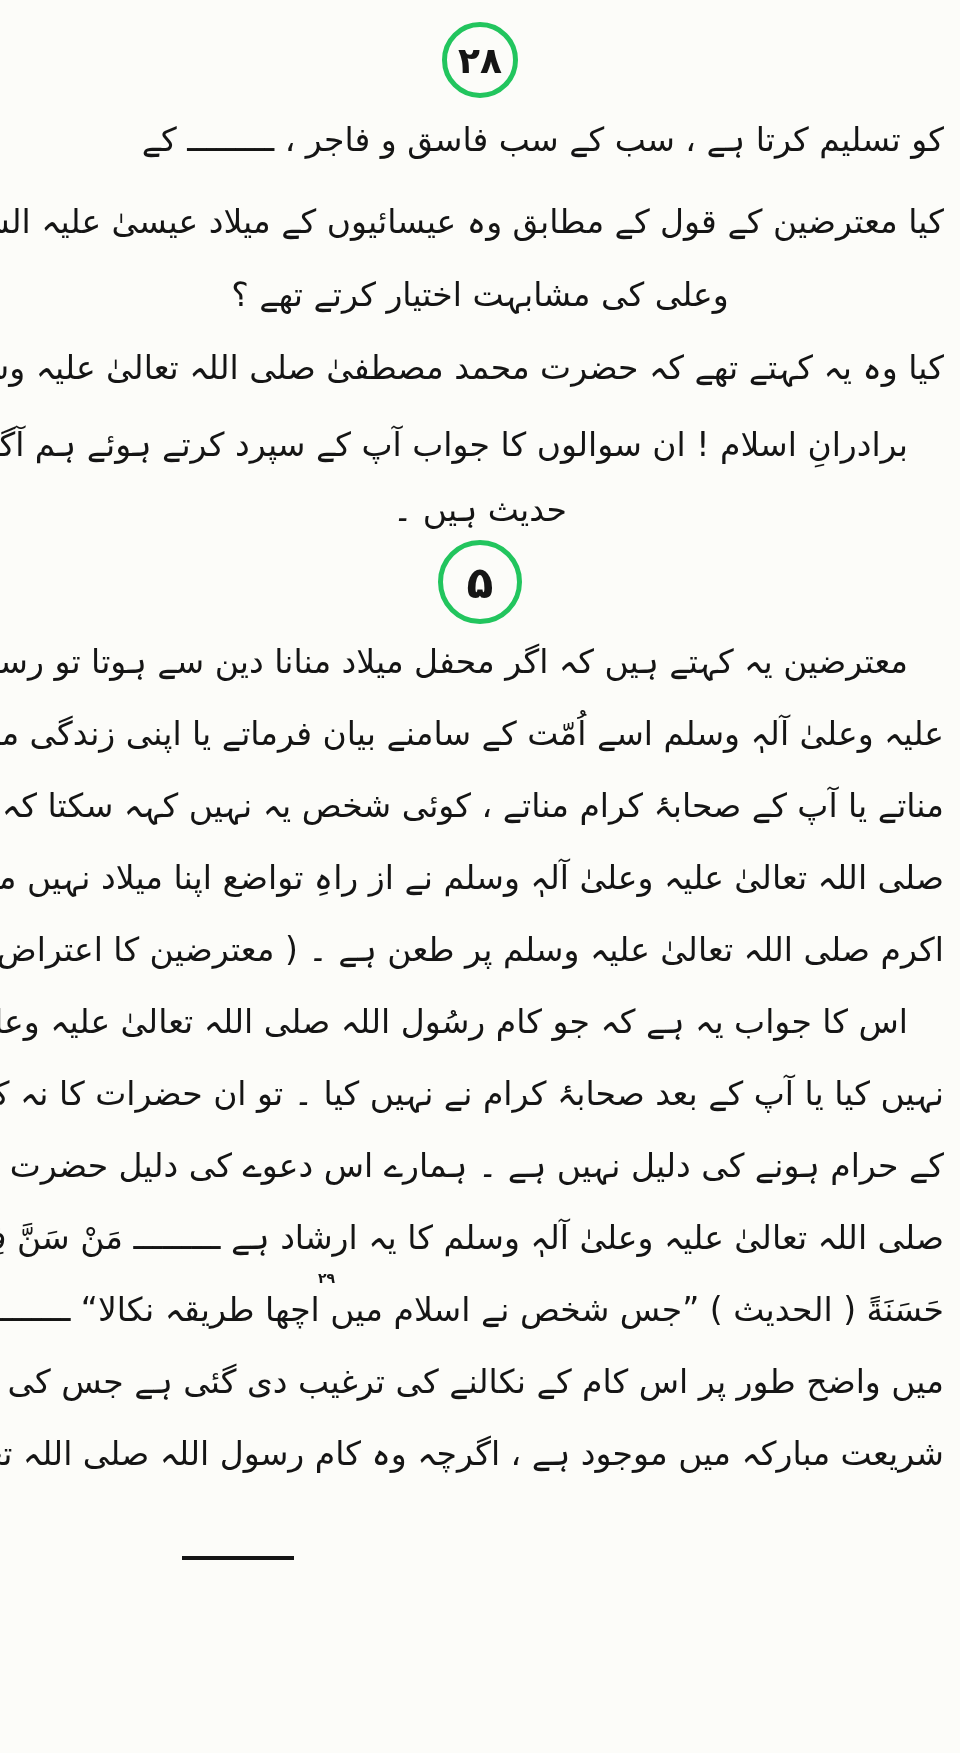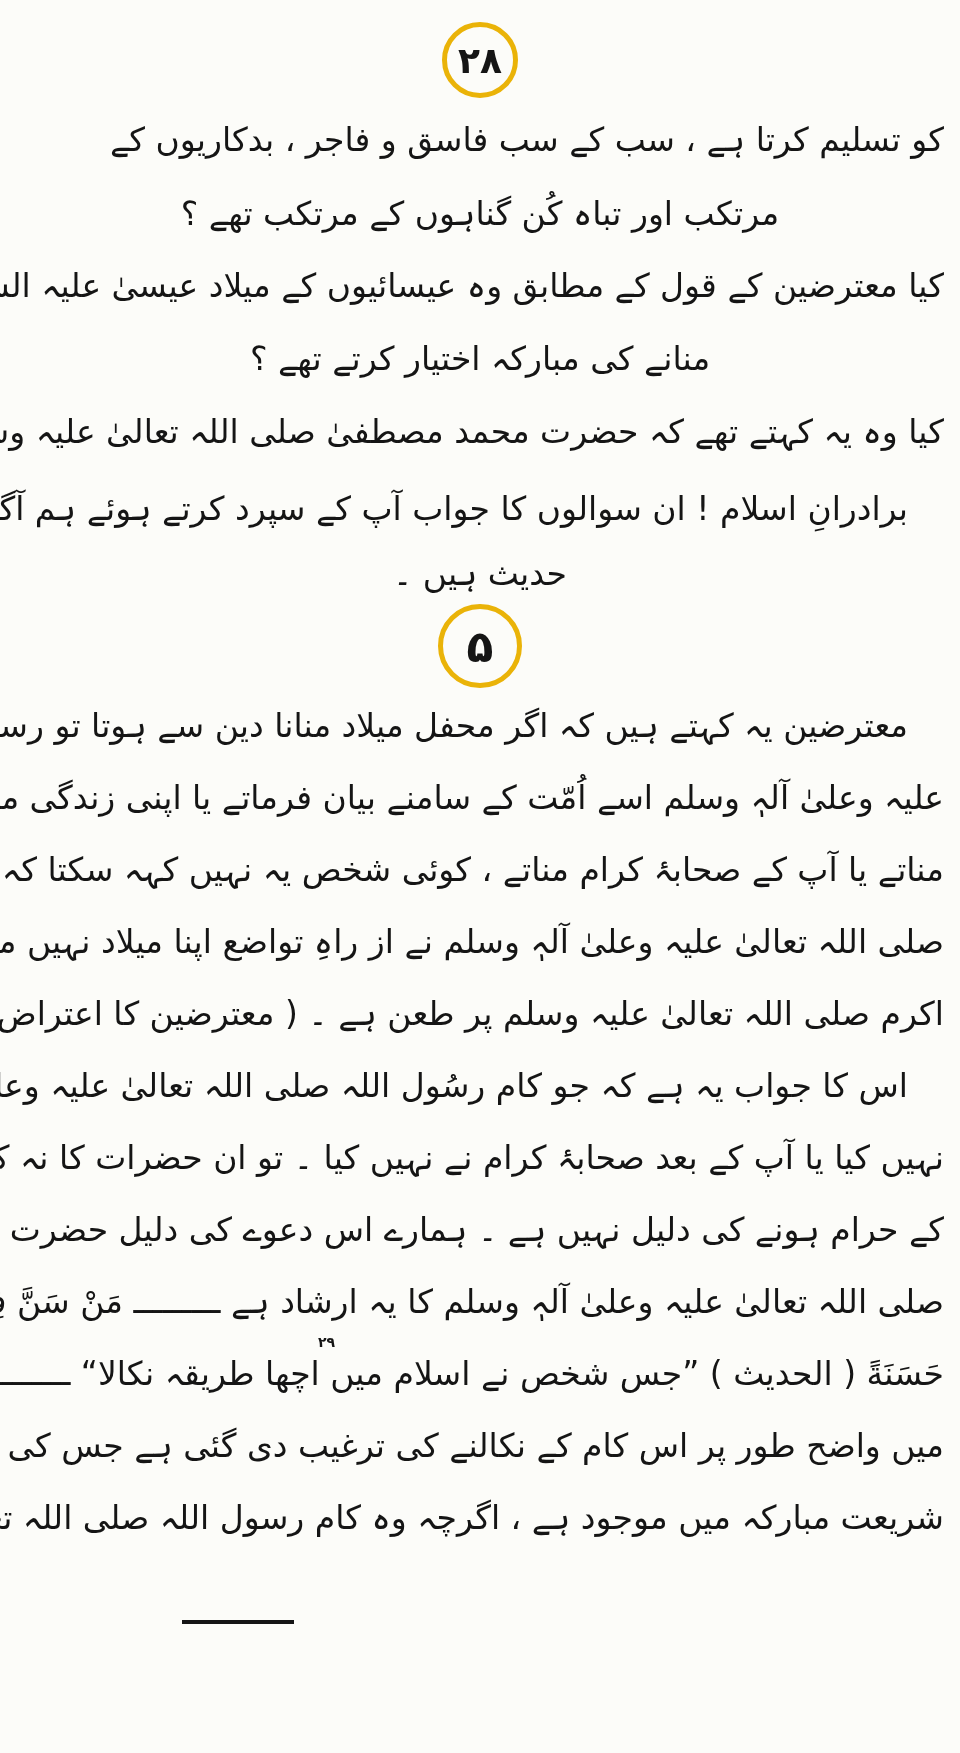--- a/index.html
+++ b/index.html
@@ -18,21 +18,21 @@
     font-size:33px;line-height:1.25;
     white-space:nowrap;overflow:hidden;
   }
   .center{justify-content:center;}
   .h76{height:76px}.h84{height:84px}.h64{height:64px}.h80{height:80px}
   .h66{height:66px}.h72{height:72px}.h74{height:74px}.h56{height:56px}
   .h88{height:88px}.h52{height:52px}
   .mt22{margin-top:22px}
   .indent{padding-right:52px;}
   .circle-badge{
-    border:5px solid #eab308;border-radius:50%;
+    border:5px solid #22c55e;border-radius:50%;
     display:flex;align-items:center;justify-content:center;
     font-weight:bold;color:#151515;background:transparent;
   }
   .badge-sm{width:66px;height:66px;font-size:36px;}
   .badge-lg{width:74px;height:74px;font-size:44px;}
   .rel{position:relative;}
   .fnmark{
     position:absolute;top:-4px;left:318px;
     font-size:14px;font-weight:bold;color:#151515;
   }
@@ -47,32 +47,29 @@
 
 <div class="page">
 
   <div class="row center h76 mt22">
     <div class="circle-badge badge-sm">
       <span>۲۸</span>
     </div>
   </div>
 
   <div class="row h84">
-    <span class="txt">کو تسلیم کرتا ہے ، سب کے سب فاسق و فاجر ، بدکاریوں کے</span>
-  </div>
-  <div class="row h64 center">
-    <span class="txt">مرتکب اور تباہ کُن گناہوں کے مرتکب تھے ؟</span>
+    <span class="txt">کو تسلیم کرتا ہے ، سب کے سب فاسق و فاجر ، ـــــــــ کے</span>
   </div>
 
   <div class="row h80">
     <span class="txt">کیا معترضین کے قول کے مطابق وہ عیسائیوں کے میلاد عیسیٰ علیہ السلام</span>
 
   </div>
   <div class="row h66 center">
-    <span class="txt">منانے کی مبارکہ اختیار کرتے تھے ؟</span>
+    <span class="txt">وعلی کی مشابہت اختیار کرتے تھے ؟</span>
   </div>
 
   <div class="row h80">
     <span class="txt">کیا وہ یہ کہتے تھے کہ حضرت محمد مصطفیٰ صلی اللہ تعالیٰ علیہ وسلم نے امت</span>
 
   </div>
 
   <div class="row h74 indent">
     <span class="txt">برادرانِ اسلام ! ان سوالوں کا جواب آپ کے سپرد کرتے ہوئے ہم آگے</span>
   </div>

